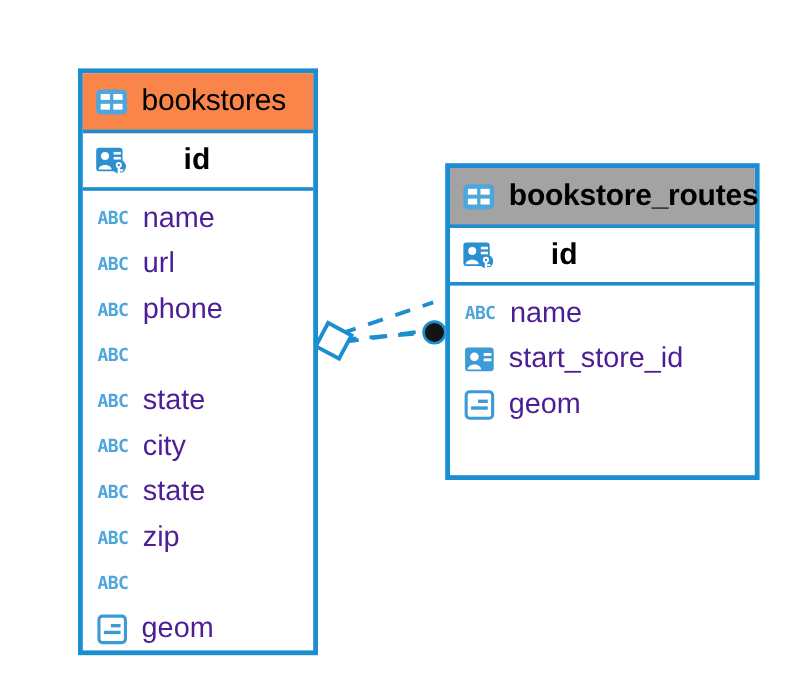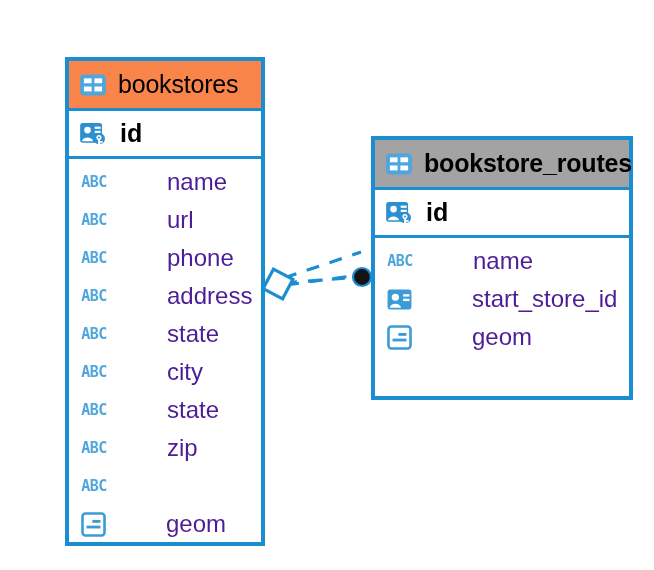--- a/index.html
+++ b/index.html
@@ -49,38 +49,38 @@
     white-space: nowrap;
   }
 
   .pk-row {
     box-sizing: border-box;
     display: flex;
     align-items: center;
     height: 48px;
     padding-left: 10px;
     border-bottom: 3px solid var(--accent, #1b8dd1);
+    gap: 33px;
   }
   .pk-row .fname {
     font-size: 25px;
     font-weight: bold;
     color: #000000;
     margin-left: 11px;
     white-space: nowrap;
   }
 
   .fields {
     padding: 4px 0 6px 0;
   }
   .field-row {
     display: flex;
     align-items: center;
     height: 38px;
     padding-left: 11px;
-    gap: 48px;
   }
   .field-row .fname {
     font-size: 24px;
     color: #4c1d95;
     margin-left: 11px;
     white-space: nowrap;
     line-height: 1;
   }
 
   
@@ -198,21 +198,20 @@
         <span class="icon icon-abc">
           <span class="abc-text">ABC</span>
         </span>
         <span class="fname">phone</span>
       </div>
 
       <div class="field-row">
         <span class="icon icon-abc">
           <span class="abc-text">ABC</span>
         </span>
-        <span class="fname">address</span>
       </div>
 
       <div class="field-row">
         <span class="icon icon-abc">
           <span class="abc-text">ABC</span>
         </span>
         <span class="fname">state</span>
       </div>
 
       <div class="field-row">

